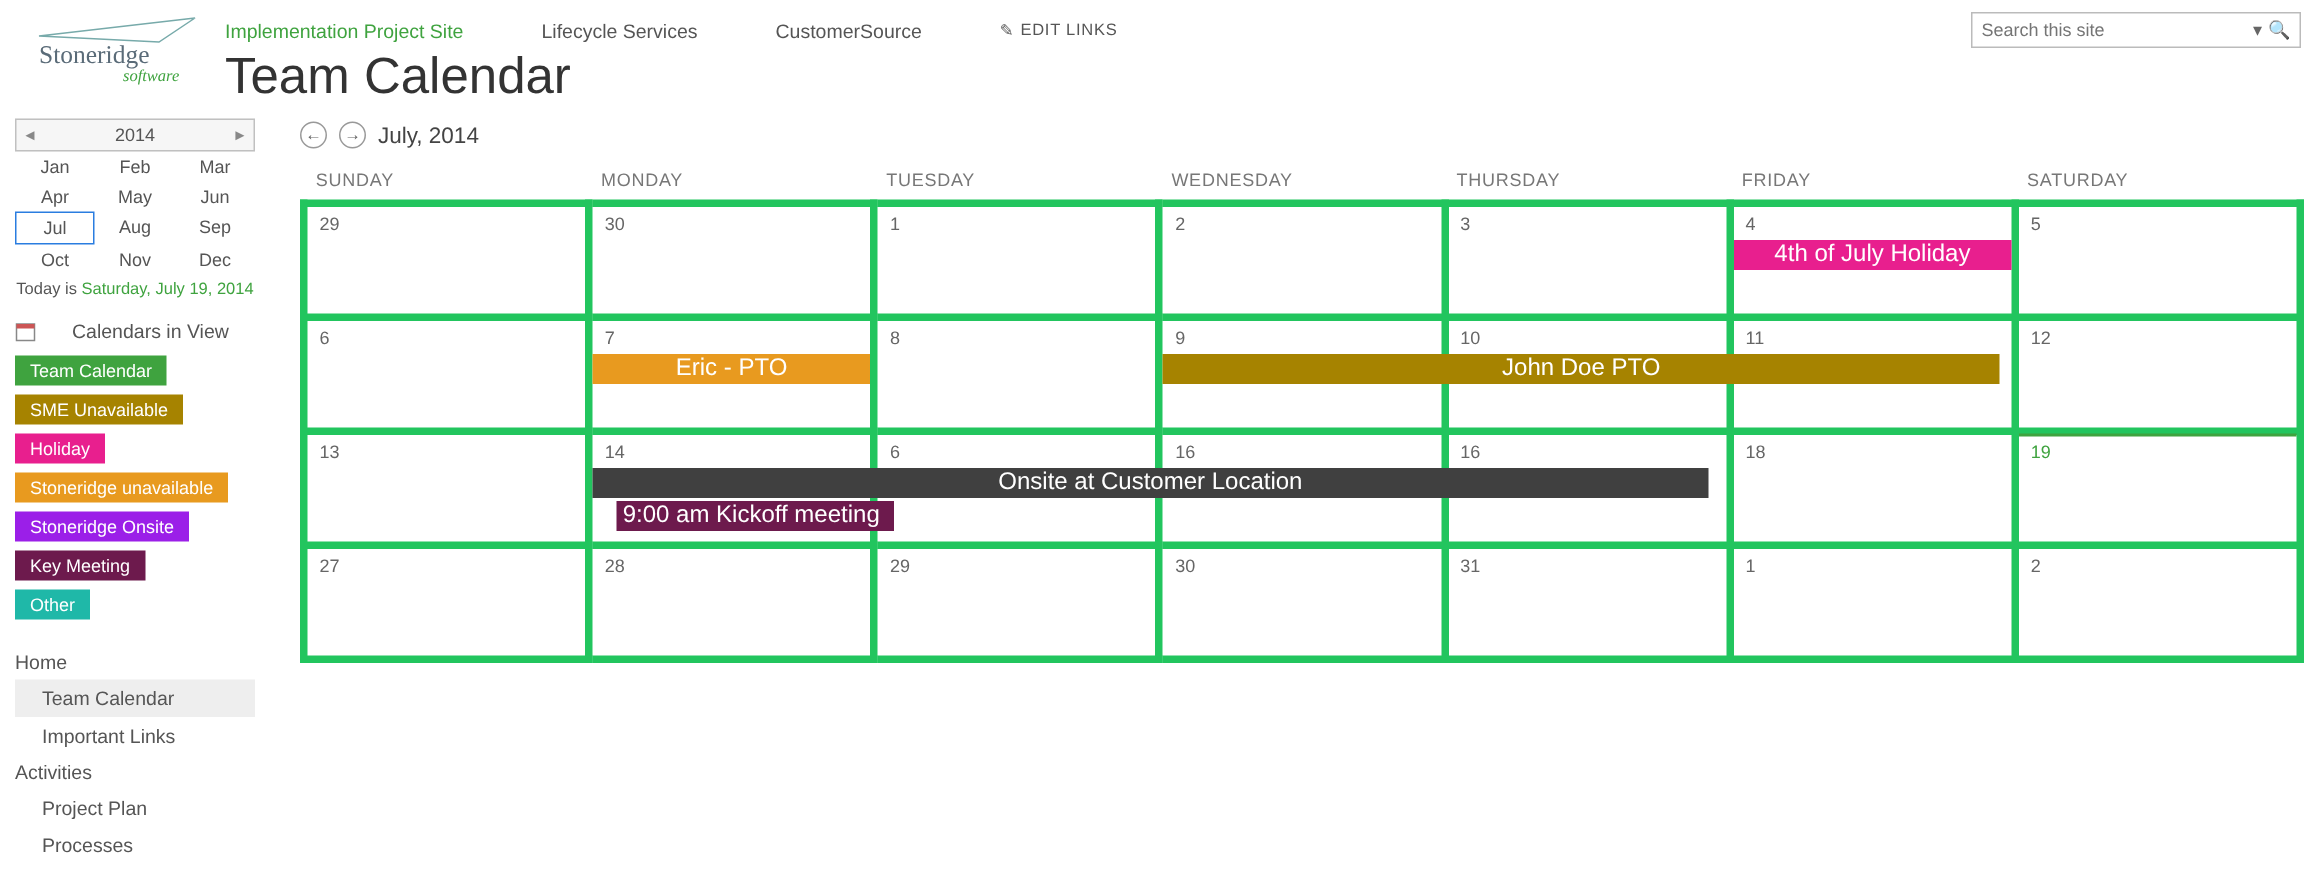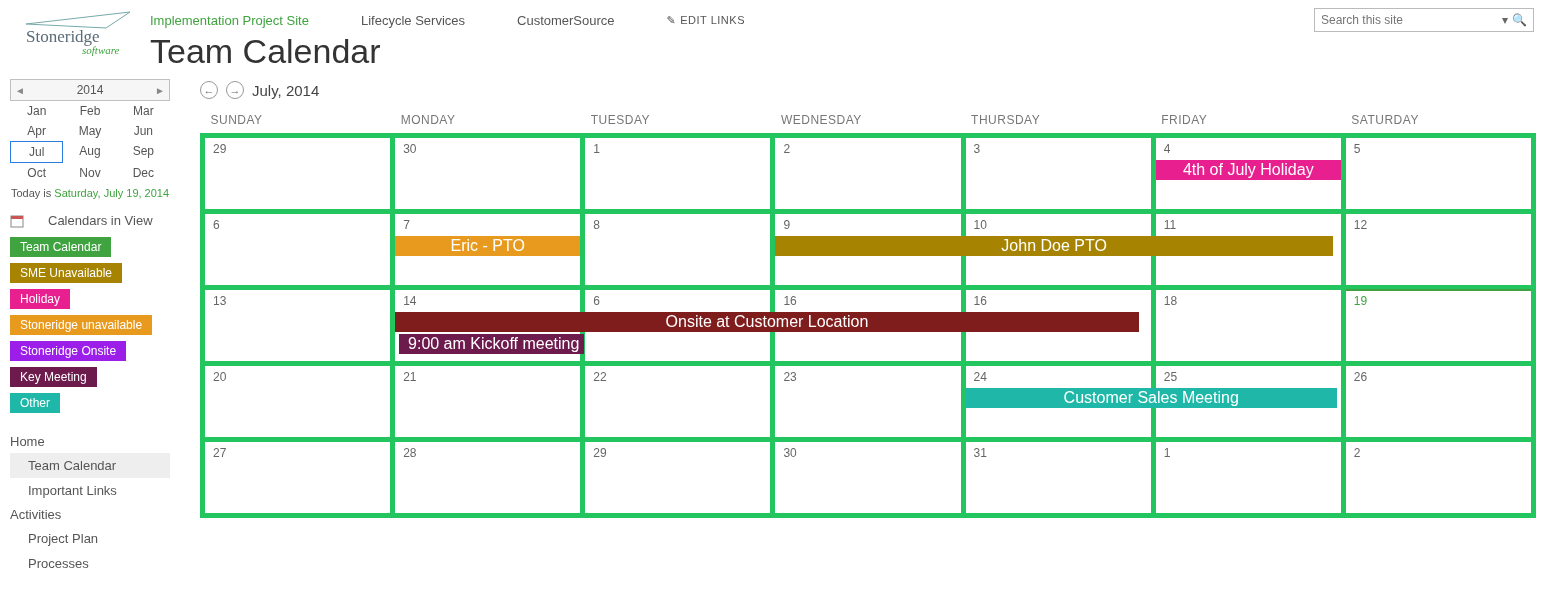--- a/index.html
+++ b/index.html
@@ -203,66 +203,42 @@
             <td>
               <div class="daynum">12</div>
             </td>
           </tr>
           <tr>
             <td>
               <div class="daynum">13</div>
             </td>
             <td style="overflow: visible;">
               <div class="daynum">14</div>
-              <div class="ev" style="background: #7f1d1d; top: 22px; left: 0px; width: calc(400% + 3px);">Onsite at Customer Location</div>
-              <div class="ev" style="background: rgb(109, 26, 77); top: 44px; left: 4px; width: calc(100% + 0px); text-align: center; padding-left: 4px;">9:00 am Kickoff meeting</div>
+              <div class="ev" style="background: #404040; top: 22px; left: 0px; width: calc(400% + 3px);">Onsite at Customer Location</div>
+              <div class="ev" style="background: rgb(109, 26, 77); top: 44px; left: 16px; width: calc(100% + 0px); text-align: left; padding-left: 4px;">9:00 am Kickoff meeting</div>
             </td>
             <td>
               <div class="daynum">6</div>
             </td>
             <td>
               <div class="daynum">16</div>
             </td>
             <td>
               <div class="daynum">16</div>
             </td>
             <td>
               <div class="daynum">18</div>
             </td>
             <td>
               <div class="today-border-top"></div>
               <div class="daynum today">19</div>
             </td>
           </tr>
           <tr>
             <td>
-              <div class="daynum">20</div>
-            </td>
-            <td>
-              <div class="daynum">21</div>
-            </td>
-            <td>
-              <div class="daynum">22</div>
-            </td>
-            <td>
-              <div class="daynum">23</div>
-            </td>
-            <td style="overflow: visible;">
-              <div class="daynum">24</div>
-              <div class="ev" style="background: rgb(31, 184, 168); top: 22px; left: 0px; width: calc(200% + 1px);">Customer Sales Meeting</div>
-            </td>
-            <td>
-              <div class="daynum">25</div>
-            </td>
-            <td>
-              <div class="daynum">26</div>
-            </td>
-          </tr>
-          <tr>
-            <td>
               <div class="daynum">27</div>
             </td>
             <td>
               <div class="daynum">28</div>
             </td>
             <td>
               <div class="daynum">29</div>
             </td>
             <td>
               <div class="daynum">30</div>

